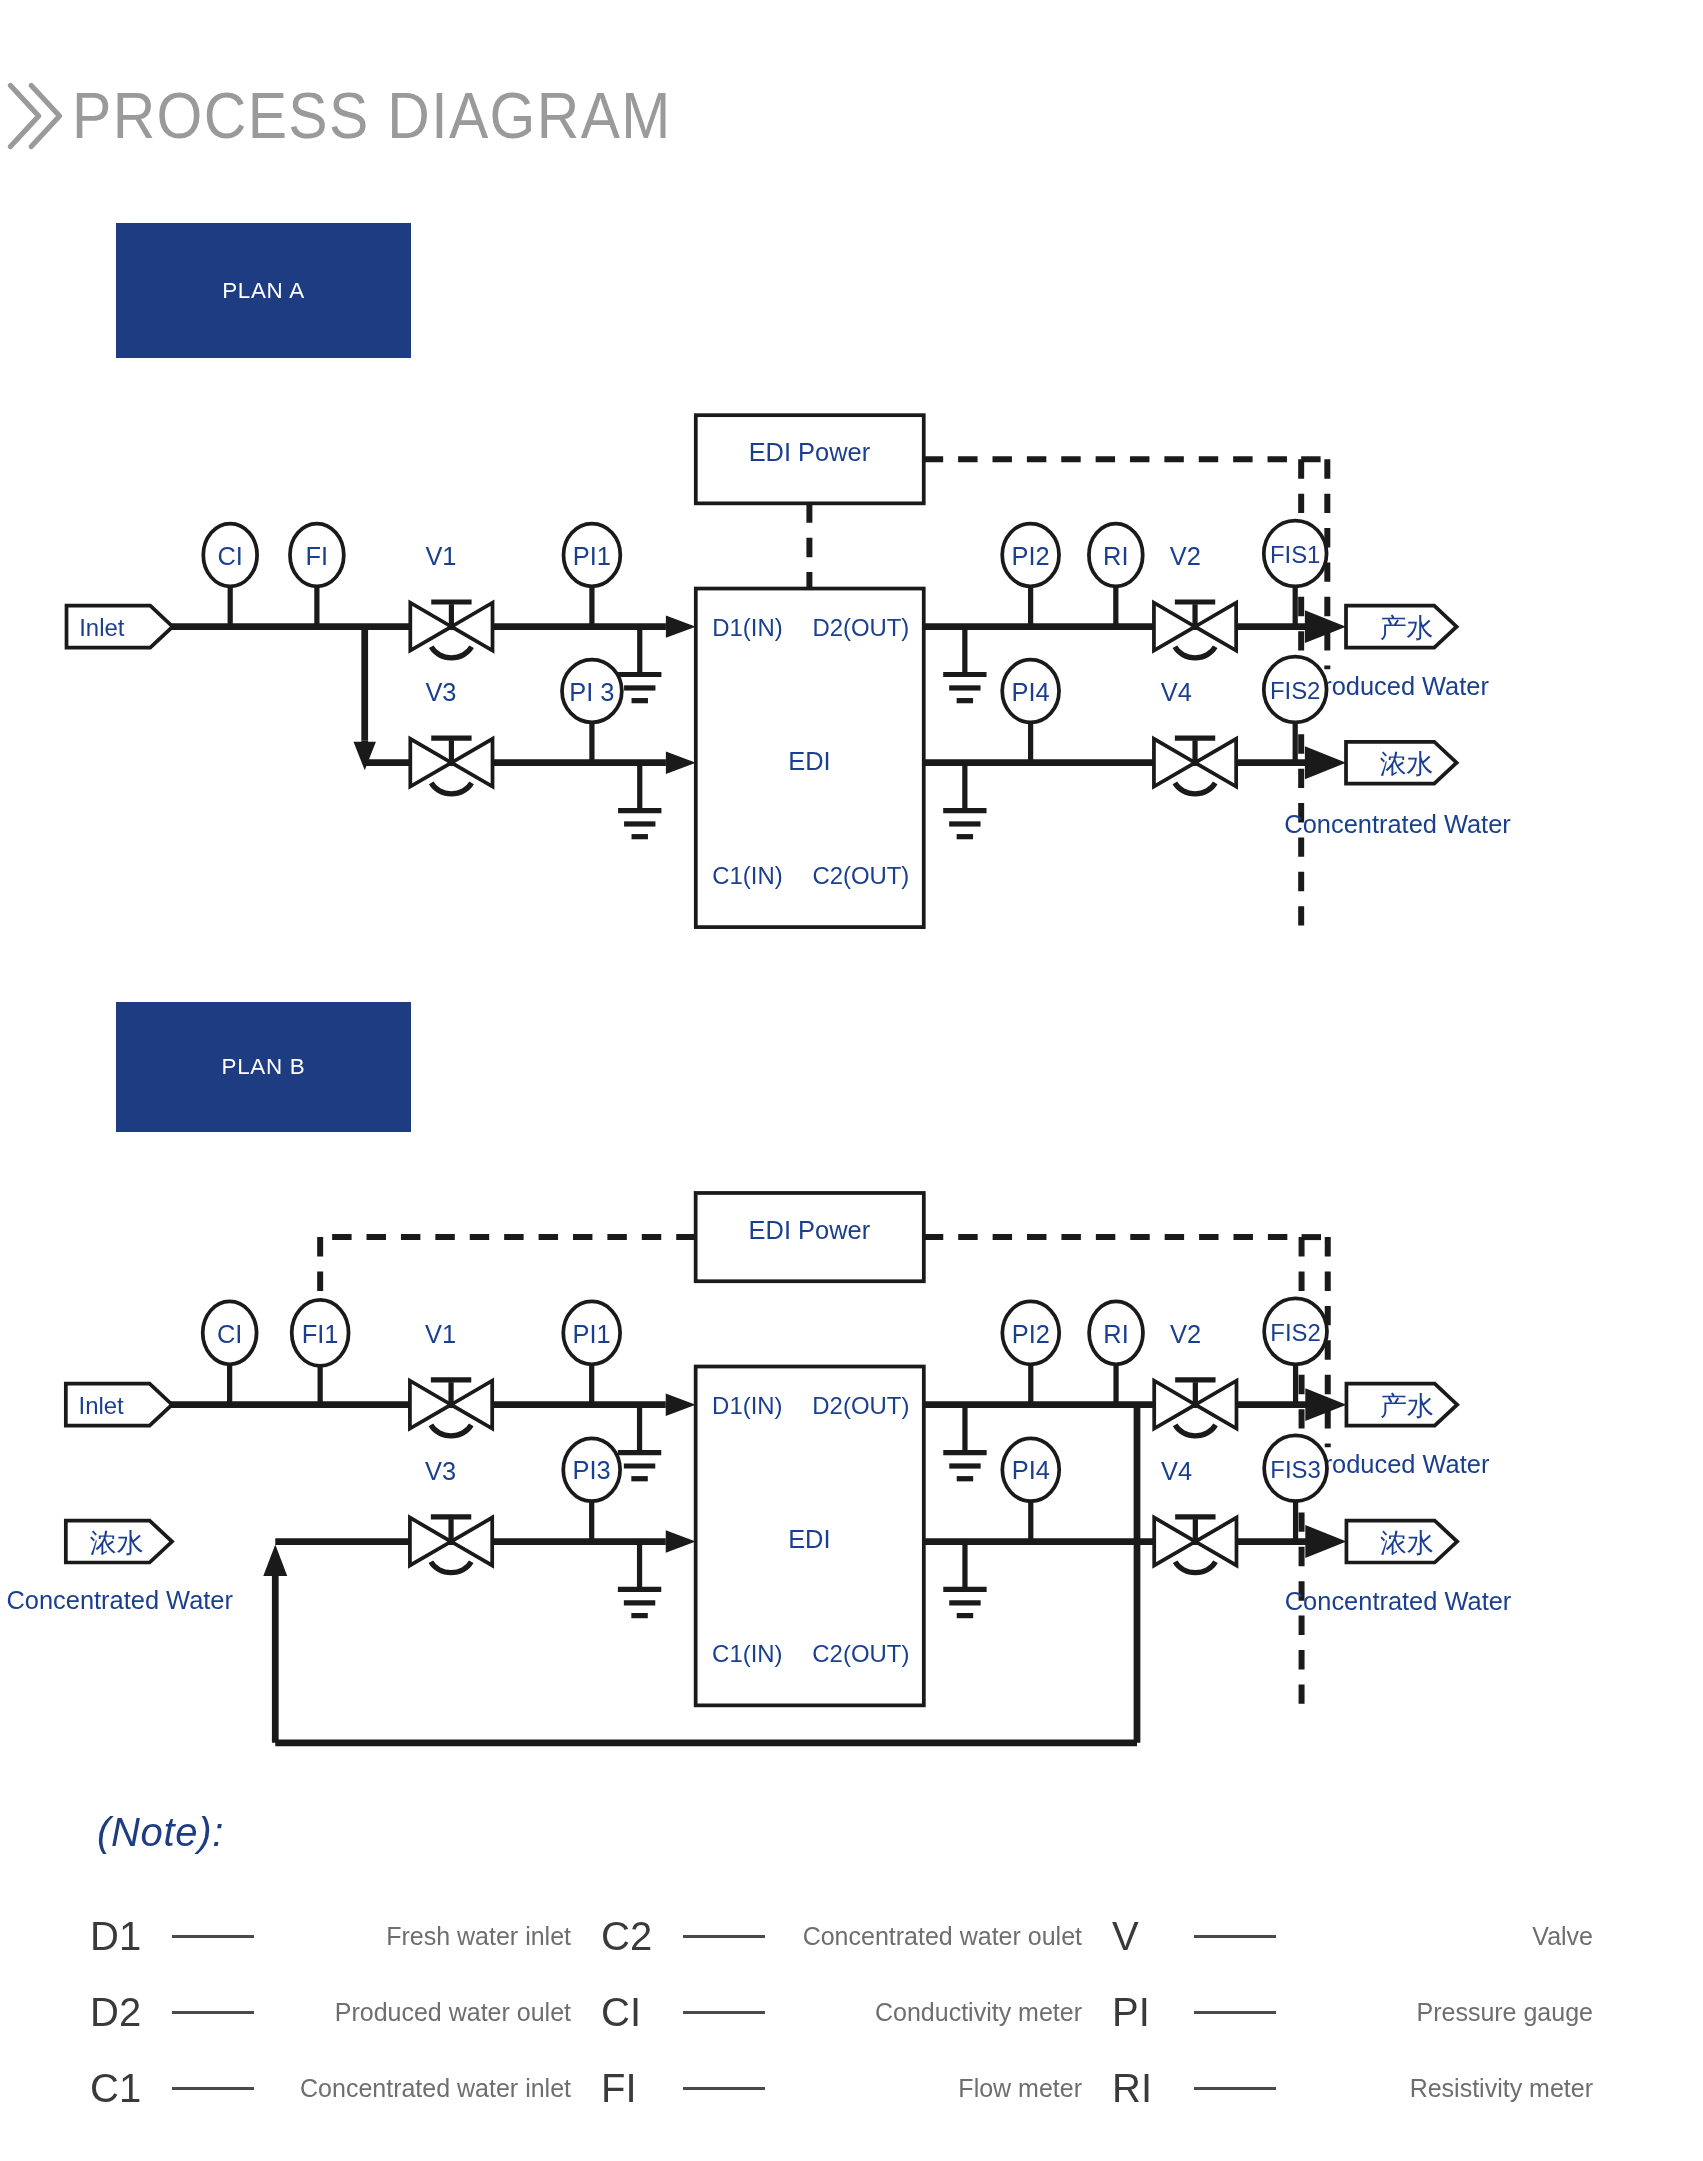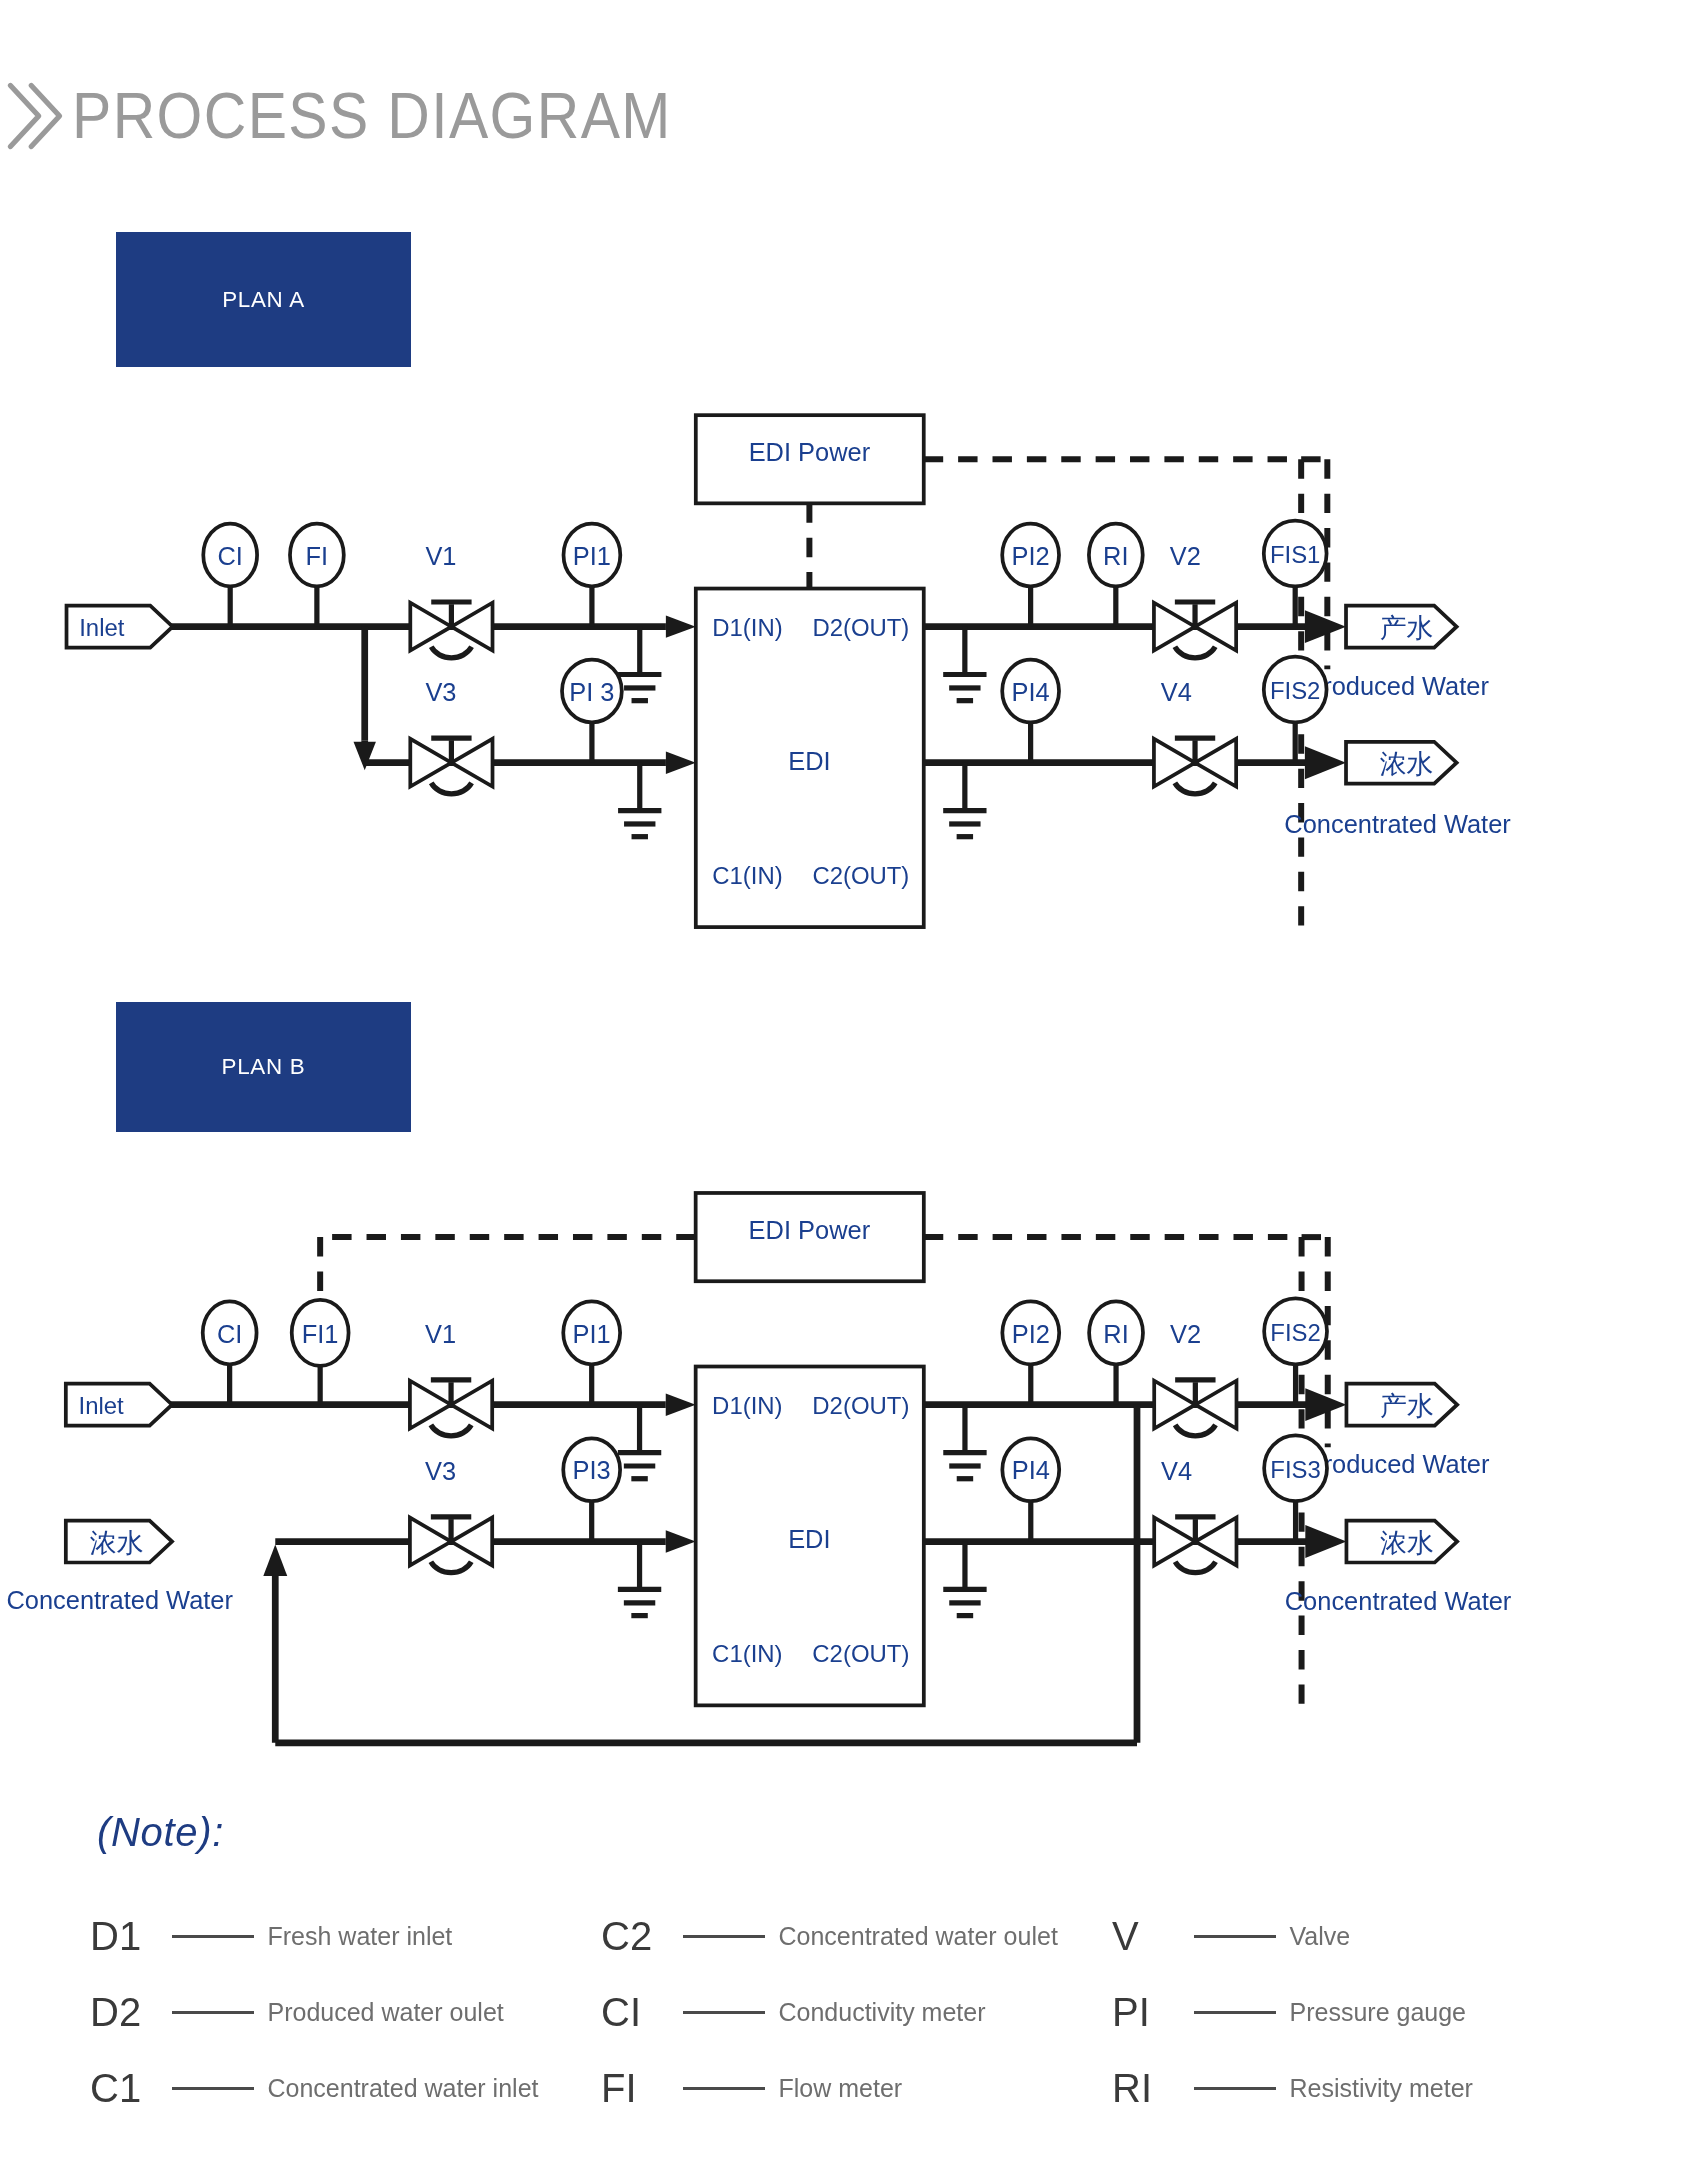--- a/index.html
+++ b/index.html
@@ -18,21 +18,21 @@
     transform:scaleX(0.92);transform-origin:left center;white-space:nowrap;
     margin-left:7.5px;
   }
 
   
   .plan-banner{
     position:absolute;background:#1e3c82;color:#ffffff;
     display:flex;align-items:center;justify-content:center;
     font-size:22.4px;letter-spacing:0.7px;
   }
-  #plan-a-banner{left:116px;top:232px;width:295px;height:135px;}
+  #plan-a-banner{left:116px;top:223px;width:295px;height:135px;}
   #plan-b-banner{left:116px;top:1002px;width:295px;height:130px;}
 
   
   .diagram{position:absolute;left:0;}
   #plan-a-diagram{top:389px;width:1704px;height:568px;}
   #plan-b-diagram{top:1163px;width:1704px;height:606px;}
 
   svg{display:block;overflow:visible;}
   .pipe{stroke:#1a1a1a;stroke-width:9;fill:none;stroke-linecap:butt;}
   .thin{stroke:#1a1a1a;stroke-width:7;fill:none;}
@@ -53,21 +53,21 @@
   .note-title{
     position:absolute;left:97px;top:0px;font-size:40px;color:#1e3c82;
     font-family:"Liberation Sans","DejaVu Sans",sans-serif;letter-spacing:0.7px;font-style:italic;
   }
   .note-grid{position:absolute;left:90px;top:105px;width:1533px;
     display:grid;grid-template-columns:repeat(3,1fr);row-gap:33px;}
   .note-cell{display:flex;align-items:center;height:43px;}
   .note-code{width:82px;flex:0 0 auto;font-size:40px;color:#3a3a3a;
     font-family:"Liberation Sans","DejaVu Sans",sans-serif;}
   .note-dash{width:82px;height:2.2px;background:#4a4a4a;flex:0 0 auto;margin-right:13.5px;}
-  .note-desc{flex:1;text-align:left;font-size:25px;color:#6e6e6e;
+  .note-desc{flex:1;text-align:right;font-size:25px;color:#6e6e6e;
     font-family:"Liberation Sans","DejaVu Sans",sans-serif;padding-right:30px;white-space:nowrap;}
 </style>
 </head>
 <body>
 
 <div id="root">
 
   <div class="header">
     <svg class="chev" viewBox="0 0 78 110">
       <path d="M6 14 L44 55 L6 96" fill="none" stroke="#9a9a9a" stroke-width="7" stroke-linecap="round" stroke-linejoin="round"></path>

